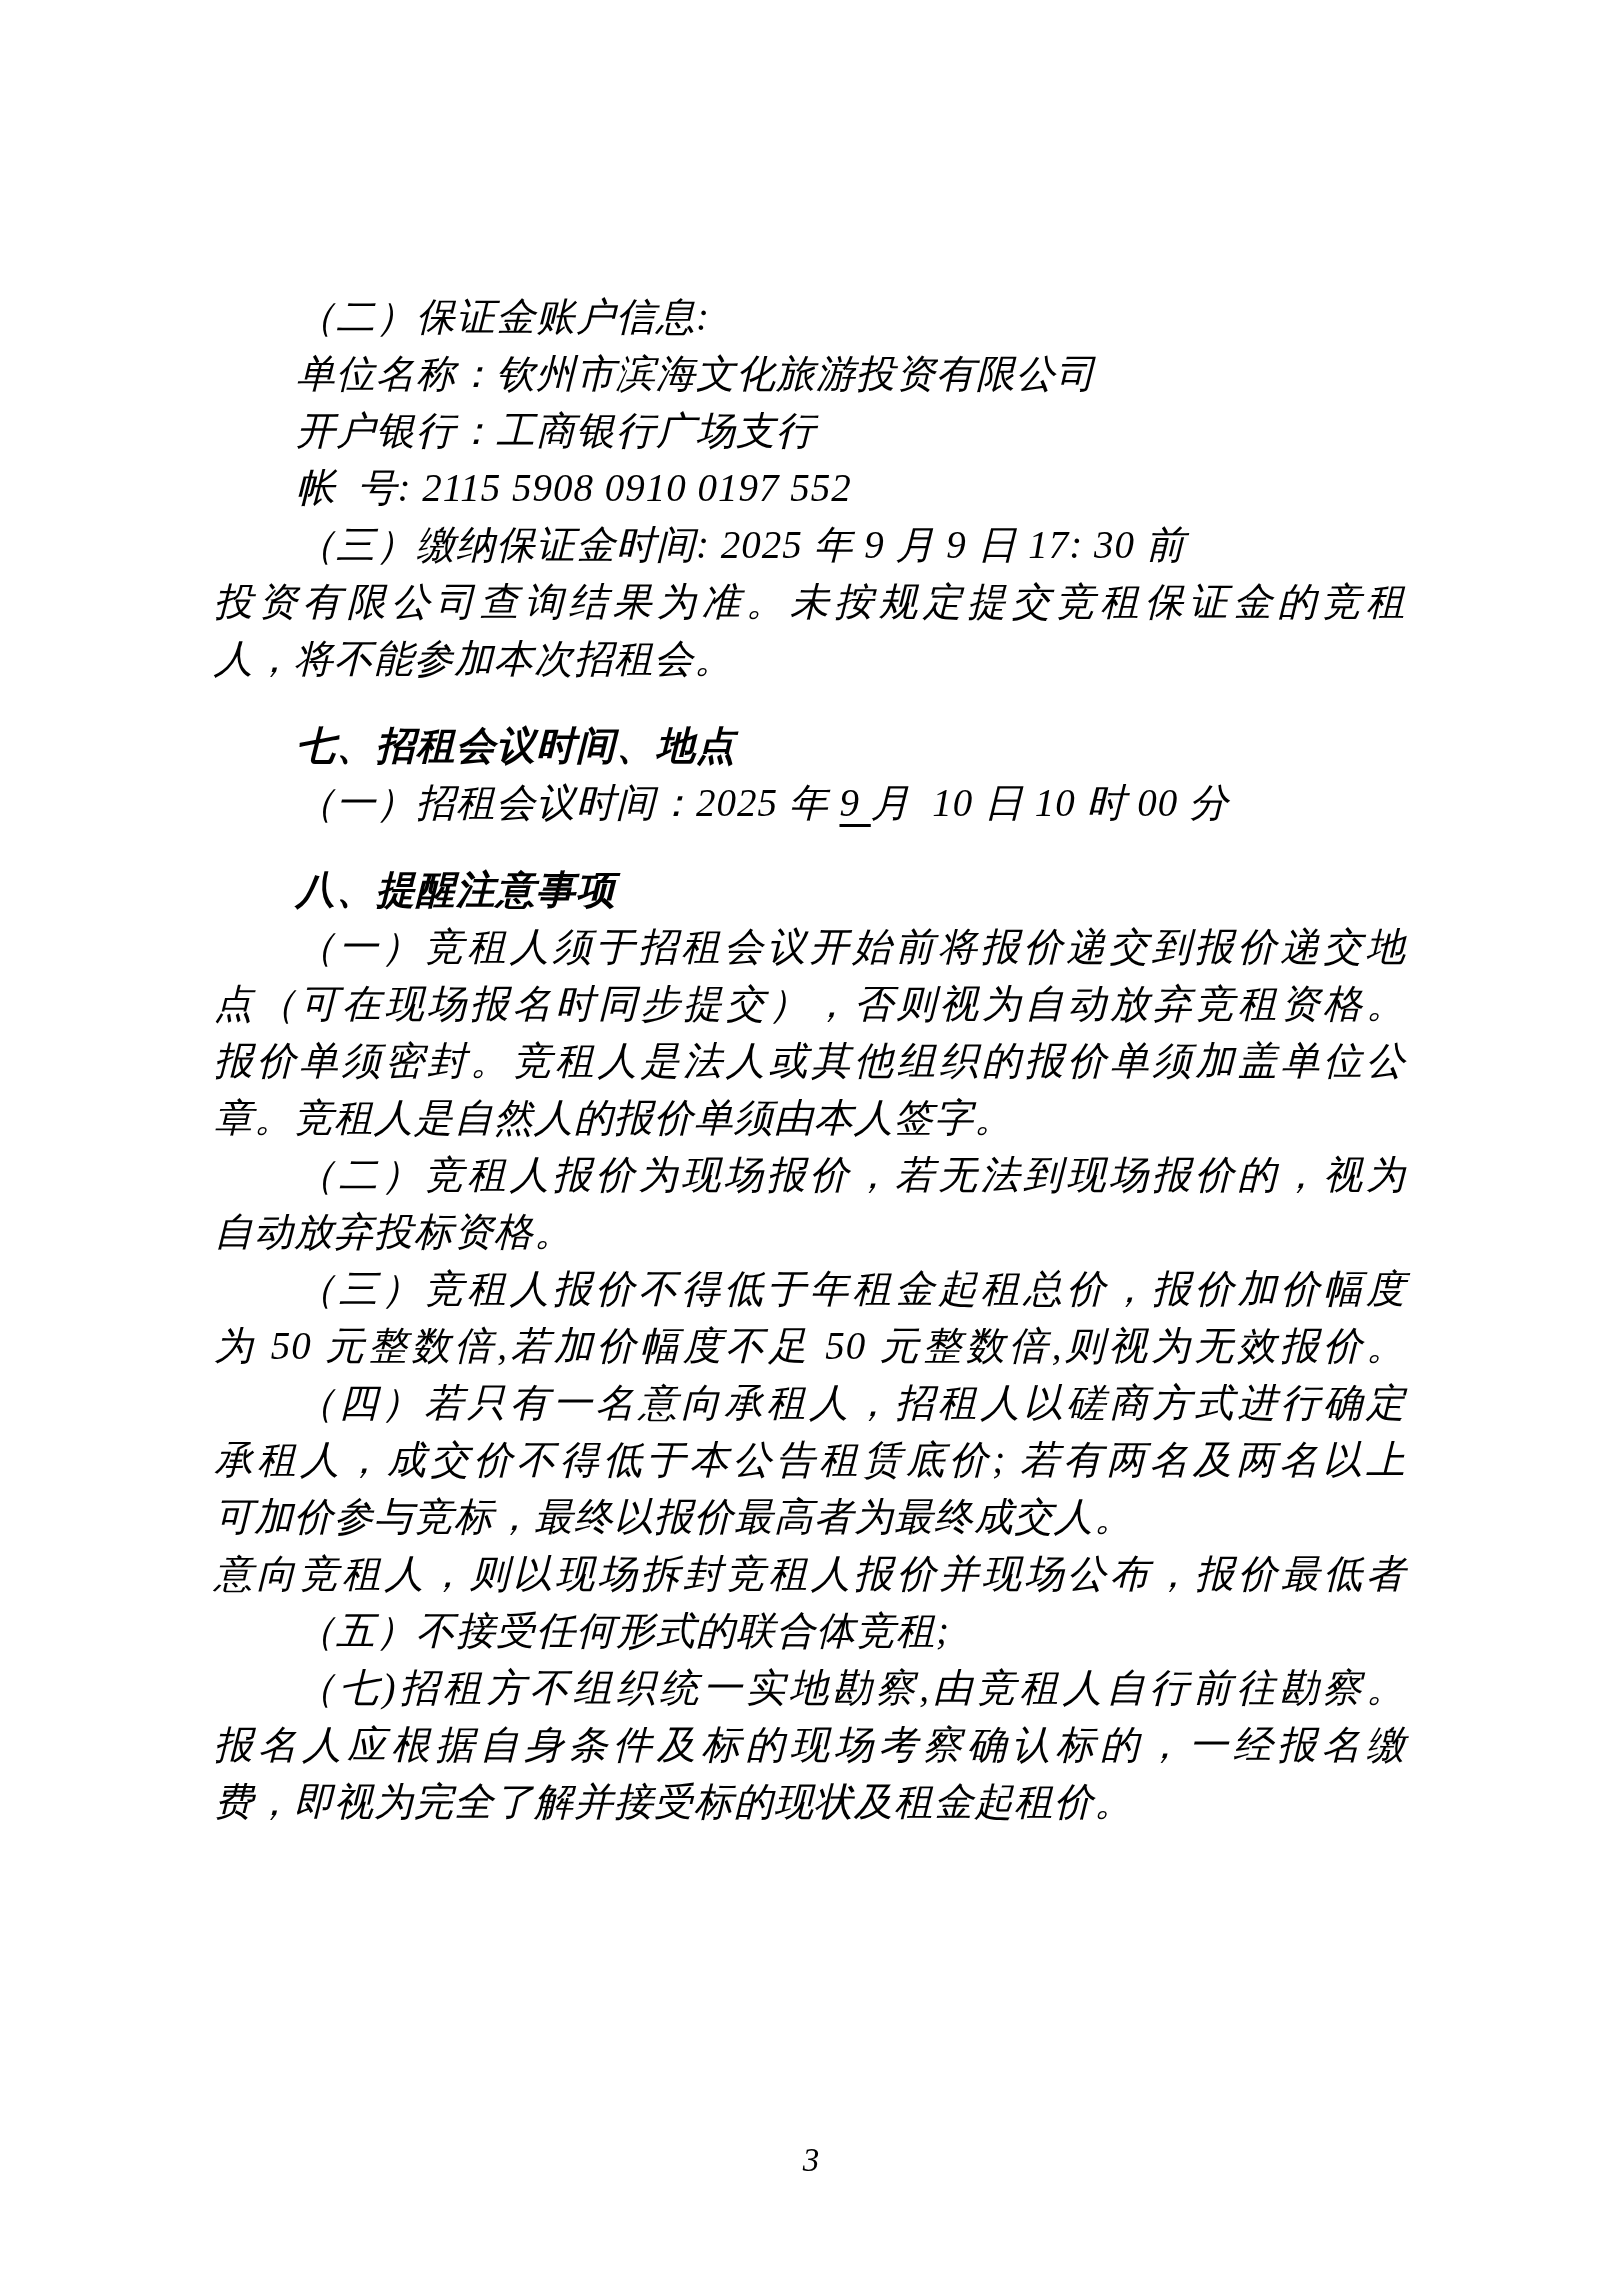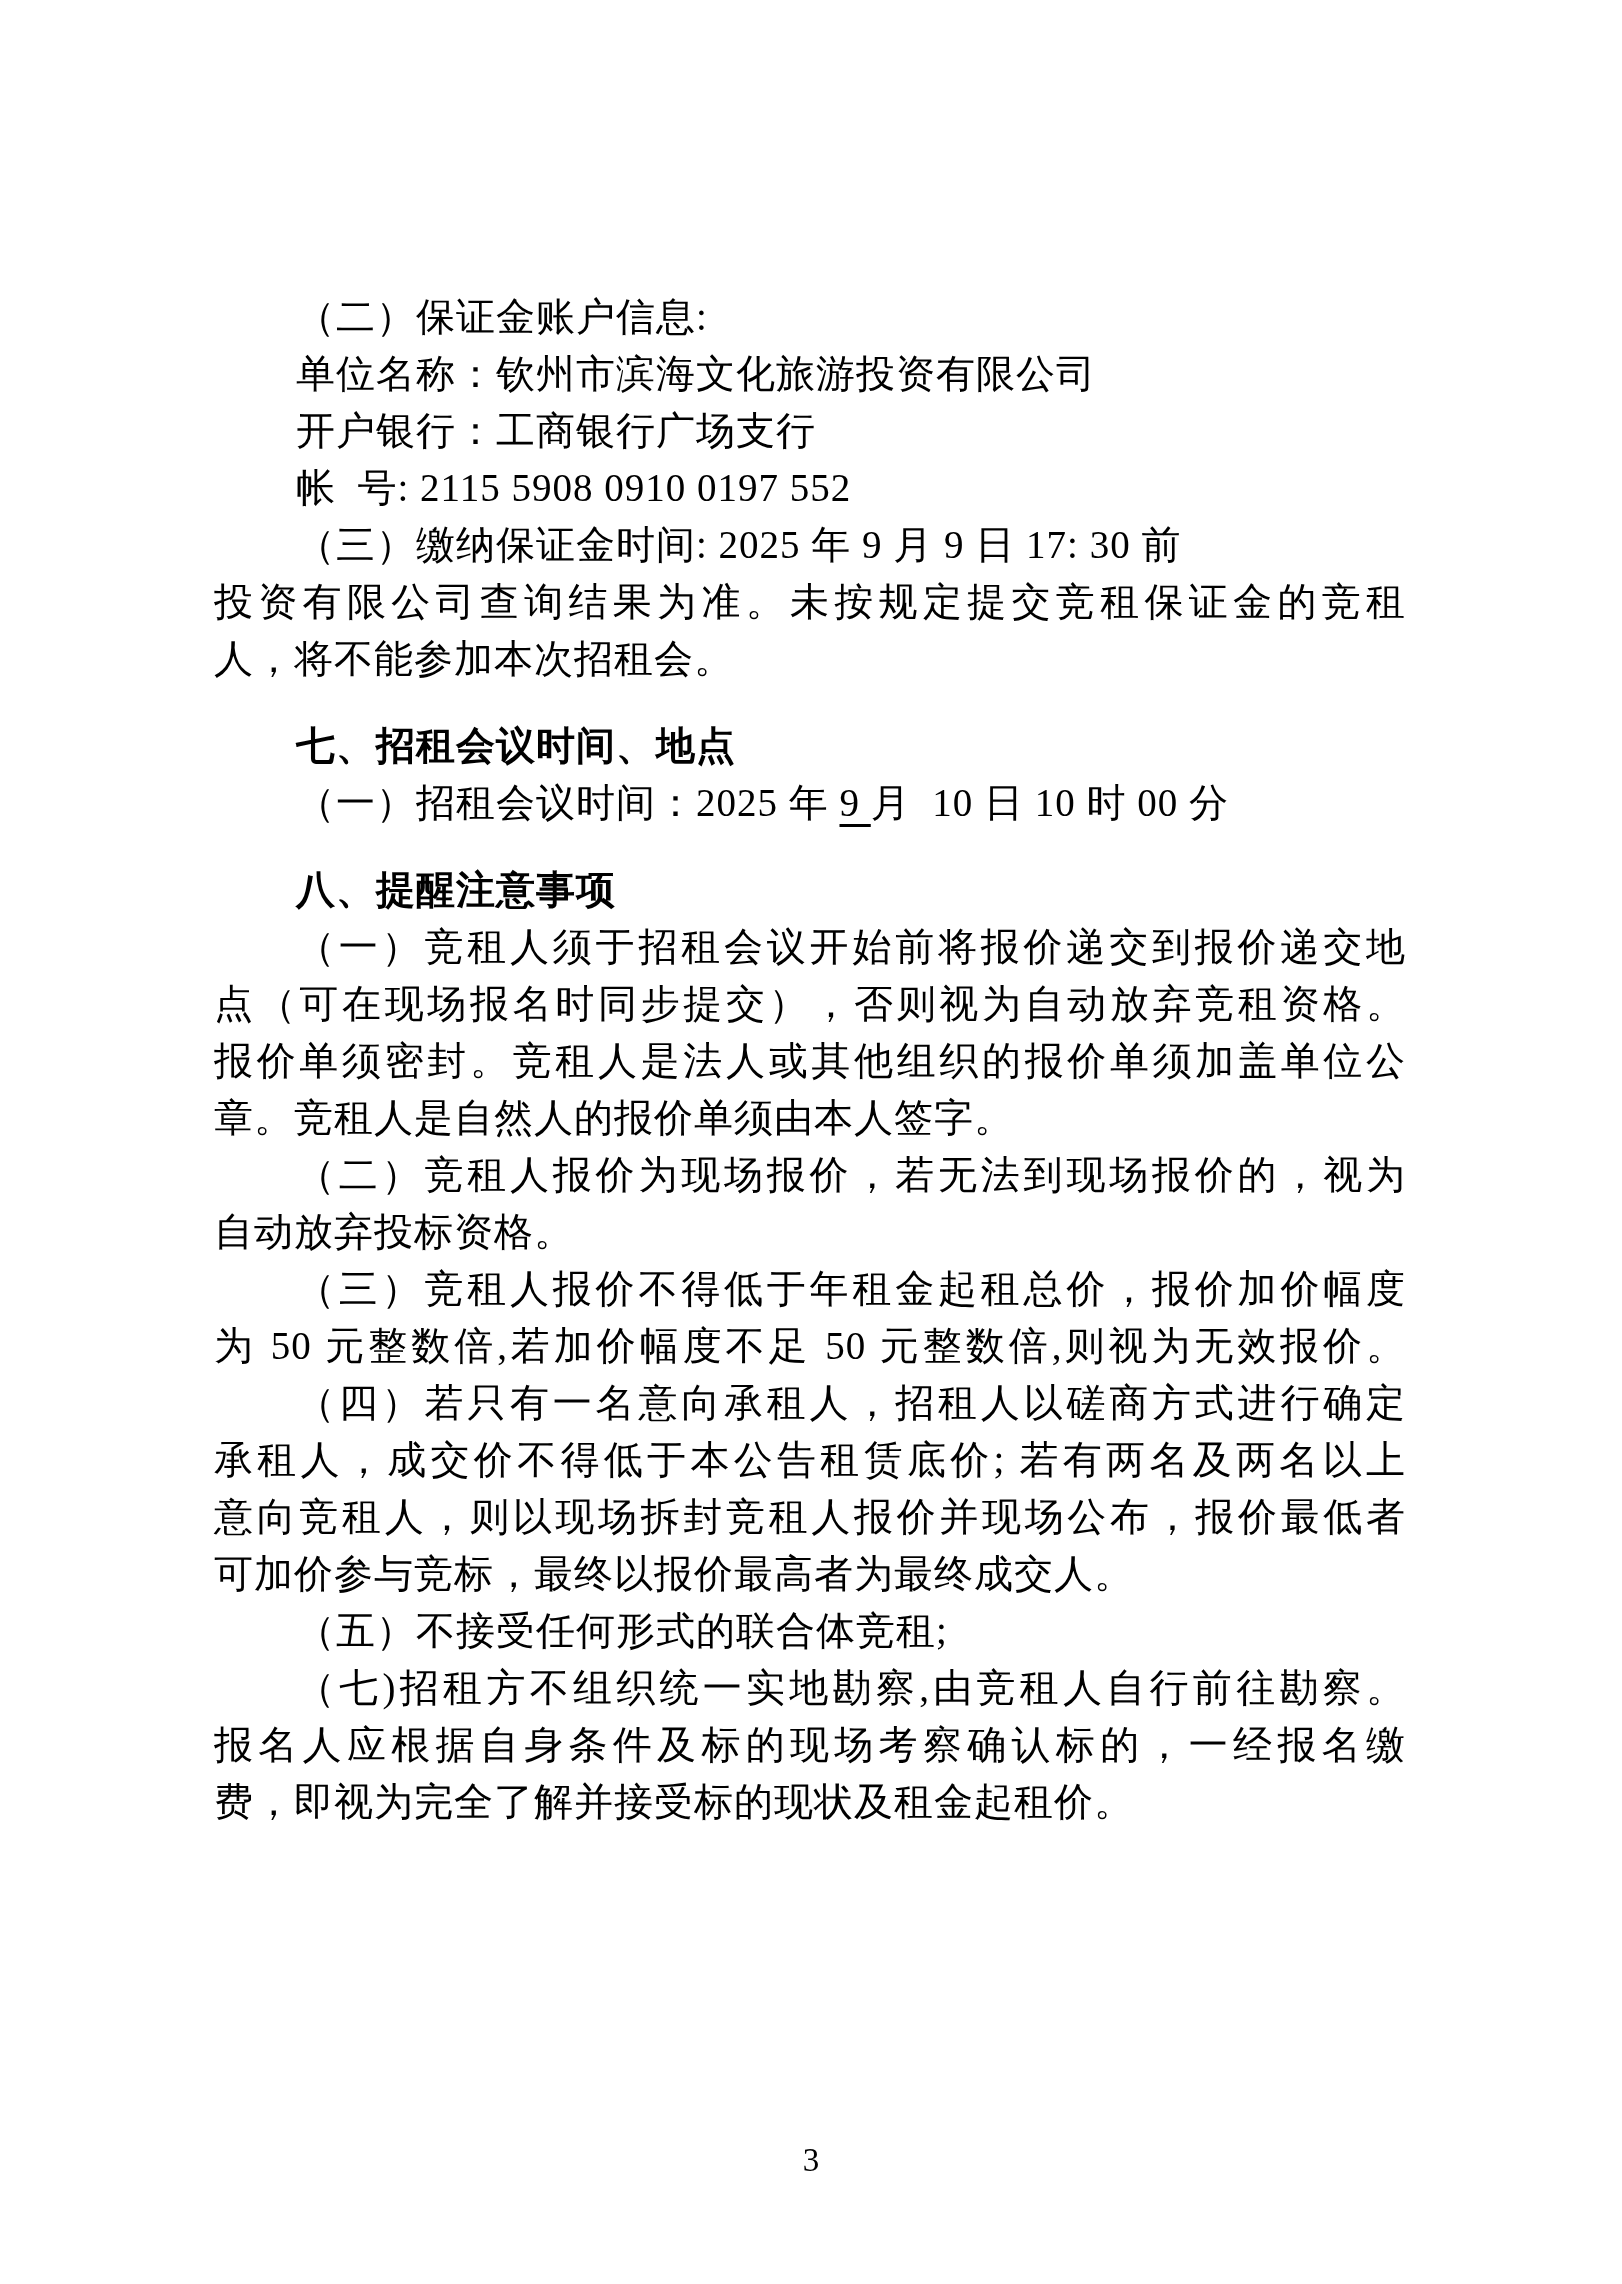--- a/index.html
+++ b/index.html
@@ -8,20 +8,21 @@
     background: #ffffff;
   }
   .page {
     position: relative;
     width: 1622px;
     height: 2285px;
     background: #ffffff;
     color: #000000;
     font-family: "Liberation Serif", "DejaVu Serif", serif;
     overflow: hidden;
+    font-style: italic;
   }
   .doc {
     position: absolute;
     left: 0;
     top: 0;
     right: 0;
     padding: 288px 216px 0 214px;
     font-size: 39px;
     line-height: 57px;
   }
@@ -76,22 +77,22 @@
       <div class="line indent fill">（一）竞租人须于招租会议开始前将报价递交到报价递交地</div>
       <div class="line fill">点（可在现场报名时同步提交），否则视为自动放弃竞租资格。</div>
       <div class="line fill">报价单须密封。竞租人是法人或其他组织的报价单须加盖单位公</div>
       <div class="line">章。竞租人是自然人的报价单须由本人签字。</div>
       <div class="line indent fill">（二）竞租人报价为现场报价，若无法到现场报价的，视为</div>
       <div class="line">自动放弃投标资格。</div>
       <div class="line indent fill">（三）竞租人报价不得低于年租金起租总价，报价加价幅度</div>
       <div class="line fill">为 50 元整数倍,若加价幅度不足 50 元整数倍,则视为无效报价。</div>
       <div class="line indent fill">（四）若只有一名意向承租人，招租人以磋商方式进行确定</div>
       <div class="line fill">承租人，成交价不得低于本公告租赁底价; 若有两名及两名以上</div>
+      <div class="line">可加价参与竞标，最终以报价最高者为最终成交人。</div>
       <div class="line fill">意向竞租人，则以现场拆封竞租人报价并现场公布，报价最低者</div>
-      <div class="line">可加价参与竞标，最终以报价最高者为最终成交人。</div>
       <div class="line indent">（五）不接受任何形式的联合体竞租;</div>
       <div class="line indent fill">（七)招租方不组织统一实地勘察,由竞租人自行前往勘察。</div>
       <div class="line fill">报名人应根据自身条件及标的现场考察确认标的，一经报名缴</div>
       <div class="line">费，即视为完全了解并接受标的现状及租金起租价。</div>
     </div>
   <div class="footer">3</div>
 </div>
 
 
 </body></html>

